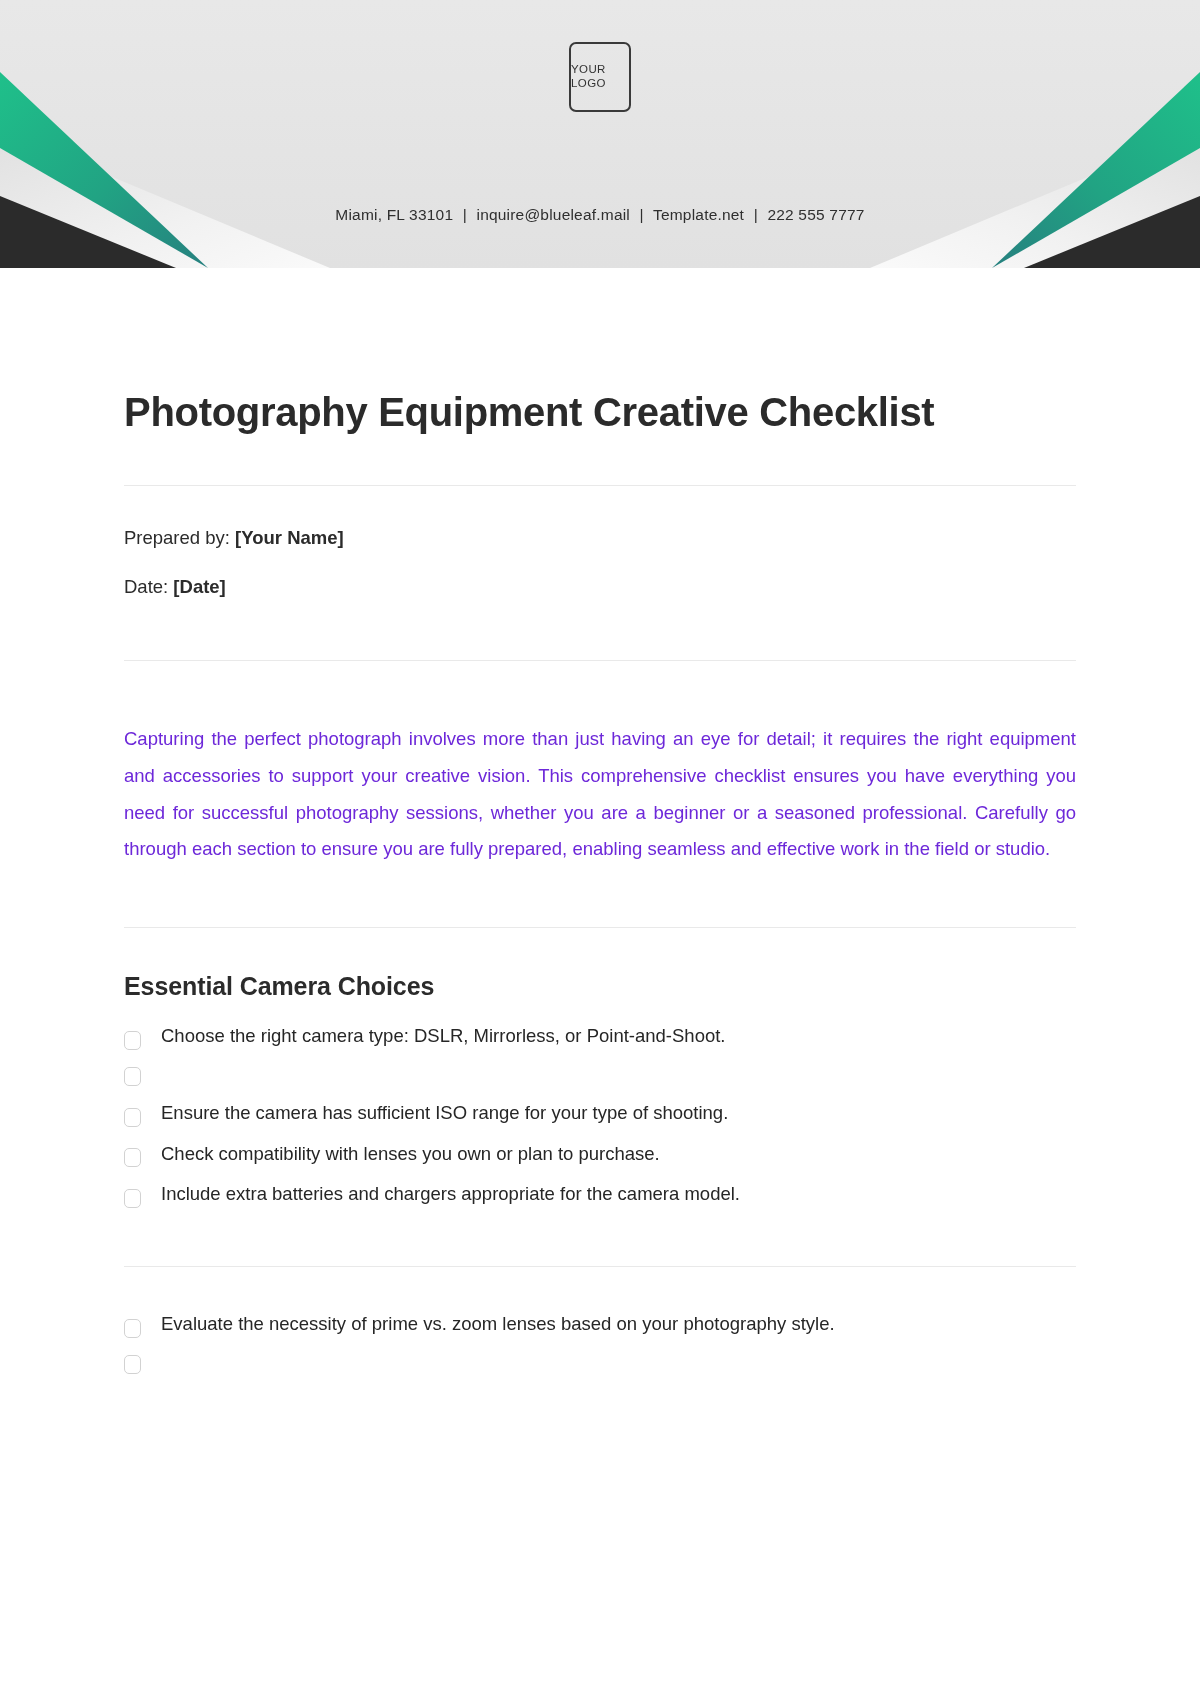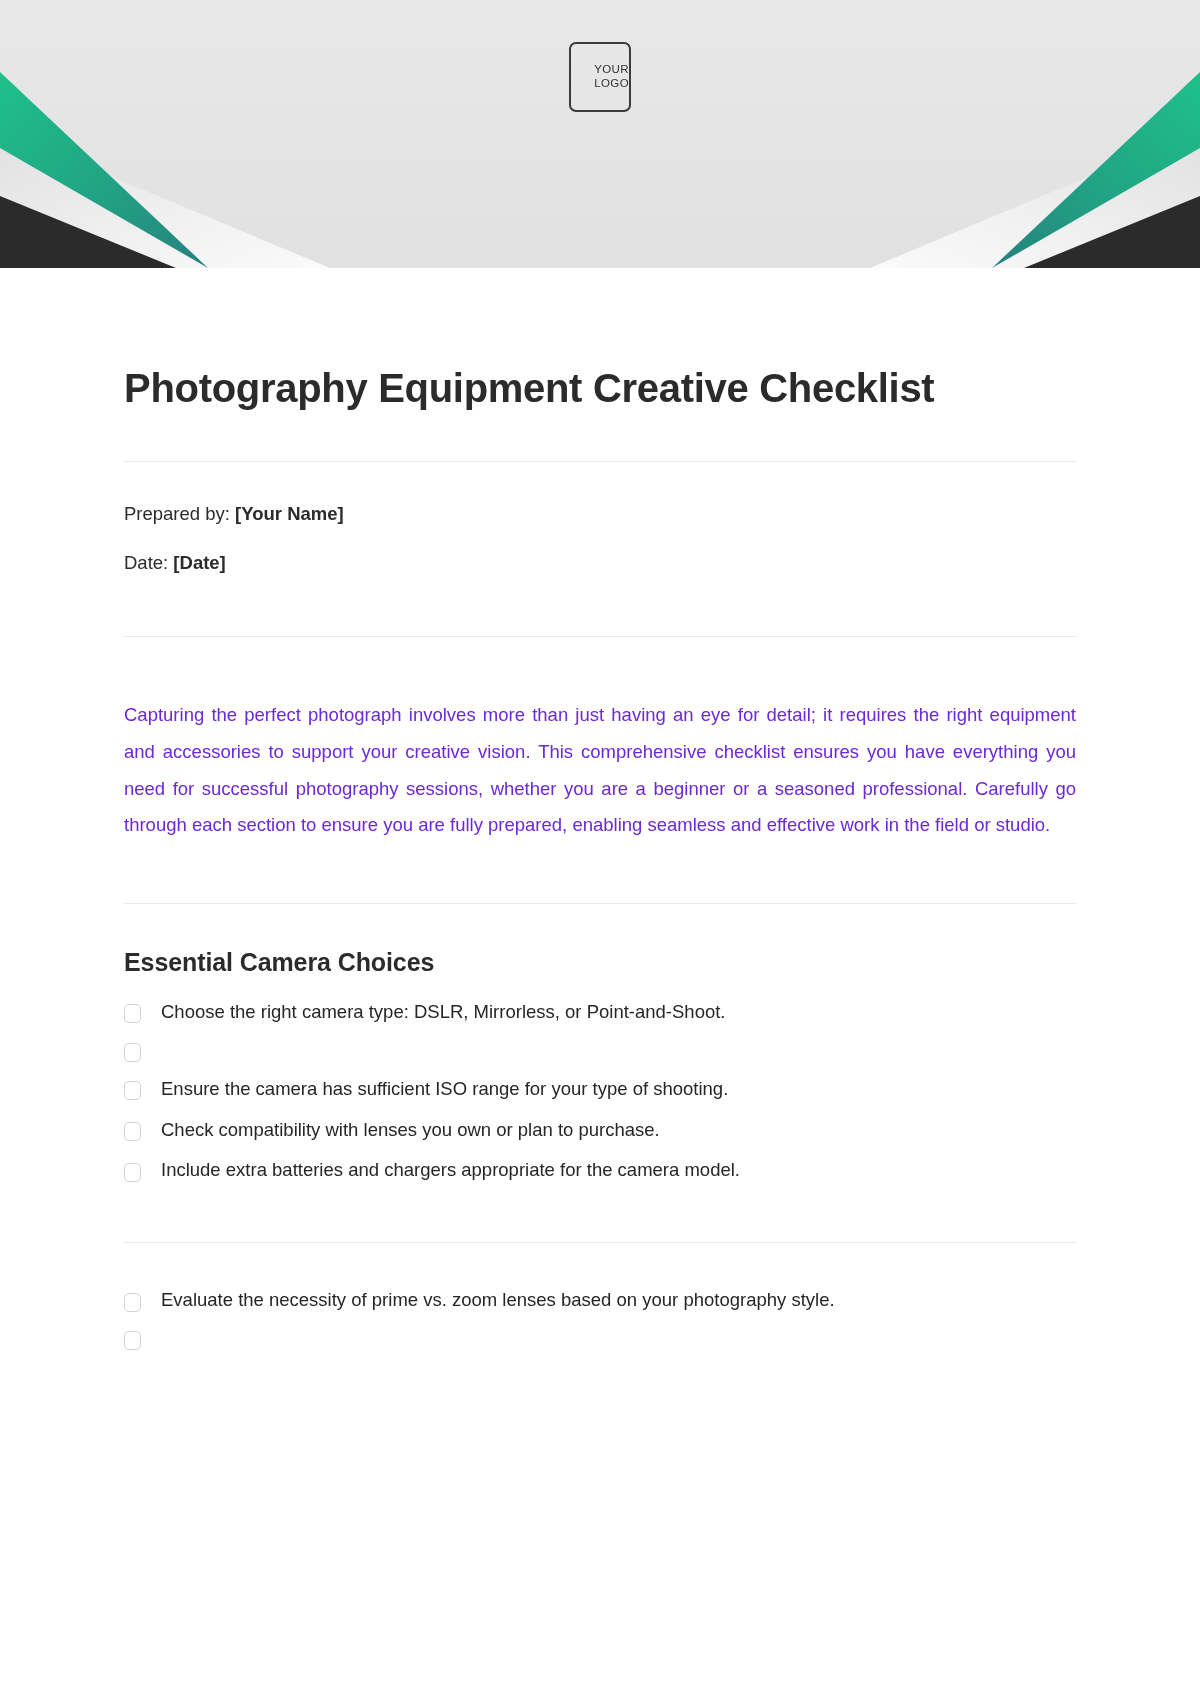--- a/index.html
+++ b/index.html
@@ -42,21 +42,21 @@
     z-index: 3;
   }
   .logo-box {
     width: 58px;
     height: 66px;
     border: 2px solid #3a3a3a;
     border-radius: 7px;
     background: transparent;
     display: flex;
     flex-direction: column;
-    align-items: flex-end;
+    align-items: flex-start;
     justify-content: center;
     line-height: 1.18;
   }
   .logo-line {
     font-size: 11.5px;
     letter-spacing: 0.4px;
     color: #333333;
     font-family: "Liberation Sans", sans-serif;
   }
 
@@ -79,21 +79,21 @@
 
   
   .page {
     padding: 0 124px;
     box-sizing: border-box;
     width: 1200px;
   }
 
   .doc-title {
     margin: 0;
-    padding-top: 96px;
+    padding-top: 120px;
     font-size: 40px;
     font-weight: bold;
     letter-spacing: -0.3px;
     color: #2b2b2b;
     line-height: 1.2;
     font-stretch: condensed;
   }
 
   .rule {
     height: 1px;
@@ -138,21 +138,21 @@
     letter-spacing: -0.1px;
   }
 
   .check-list {
     list-style: none;
     margin: 0;
     padding: 0;
   }
   .check-item {
     display: flex;
-    align-items: center;
+    align-items: flex-end;
     margin-bottom: 14px;
   }
   .check-item:last-child { margin-bottom: 0; }
 
   .checkbox {
     flex: 0 0 auto;
     width: 17px;
     height: 19px;
     border: 1.5px solid #d2d2d2;
     border-radius: 5px;
@@ -211,20 +211,29 @@
     <polygon points="1200,72 1200,148 992,268" fill="url(#gradGreenR)"></polygon>
   </svg>
 
   <div class="logo-wrap">
     <div class="logo-box">
       <span class="logo-line">YOUR</span>
       <span class="logo-line">LOGO</span>
     </div>
   </div>
 
+  <div class="contact-line">
+    <span>Miami, FL 33101</span>
+    <span class="contact-sep">|</span>
+    <span>inquire@blueleaf.mail</span>
+    <span class="contact-sep">|</span>
+    <span>Template.net</span>
+    <span class="contact-sep">|</span>
+    <span>222 555 7777</span>
+  </div>
 </div>
 
 <div class="page">
 
   <h1 class="doc-title">Photography Equipment Creative Checklist</h1>
 
   <hr class="rule rule-title">
 
   <div class="meta">
     <div class="meta-row">

